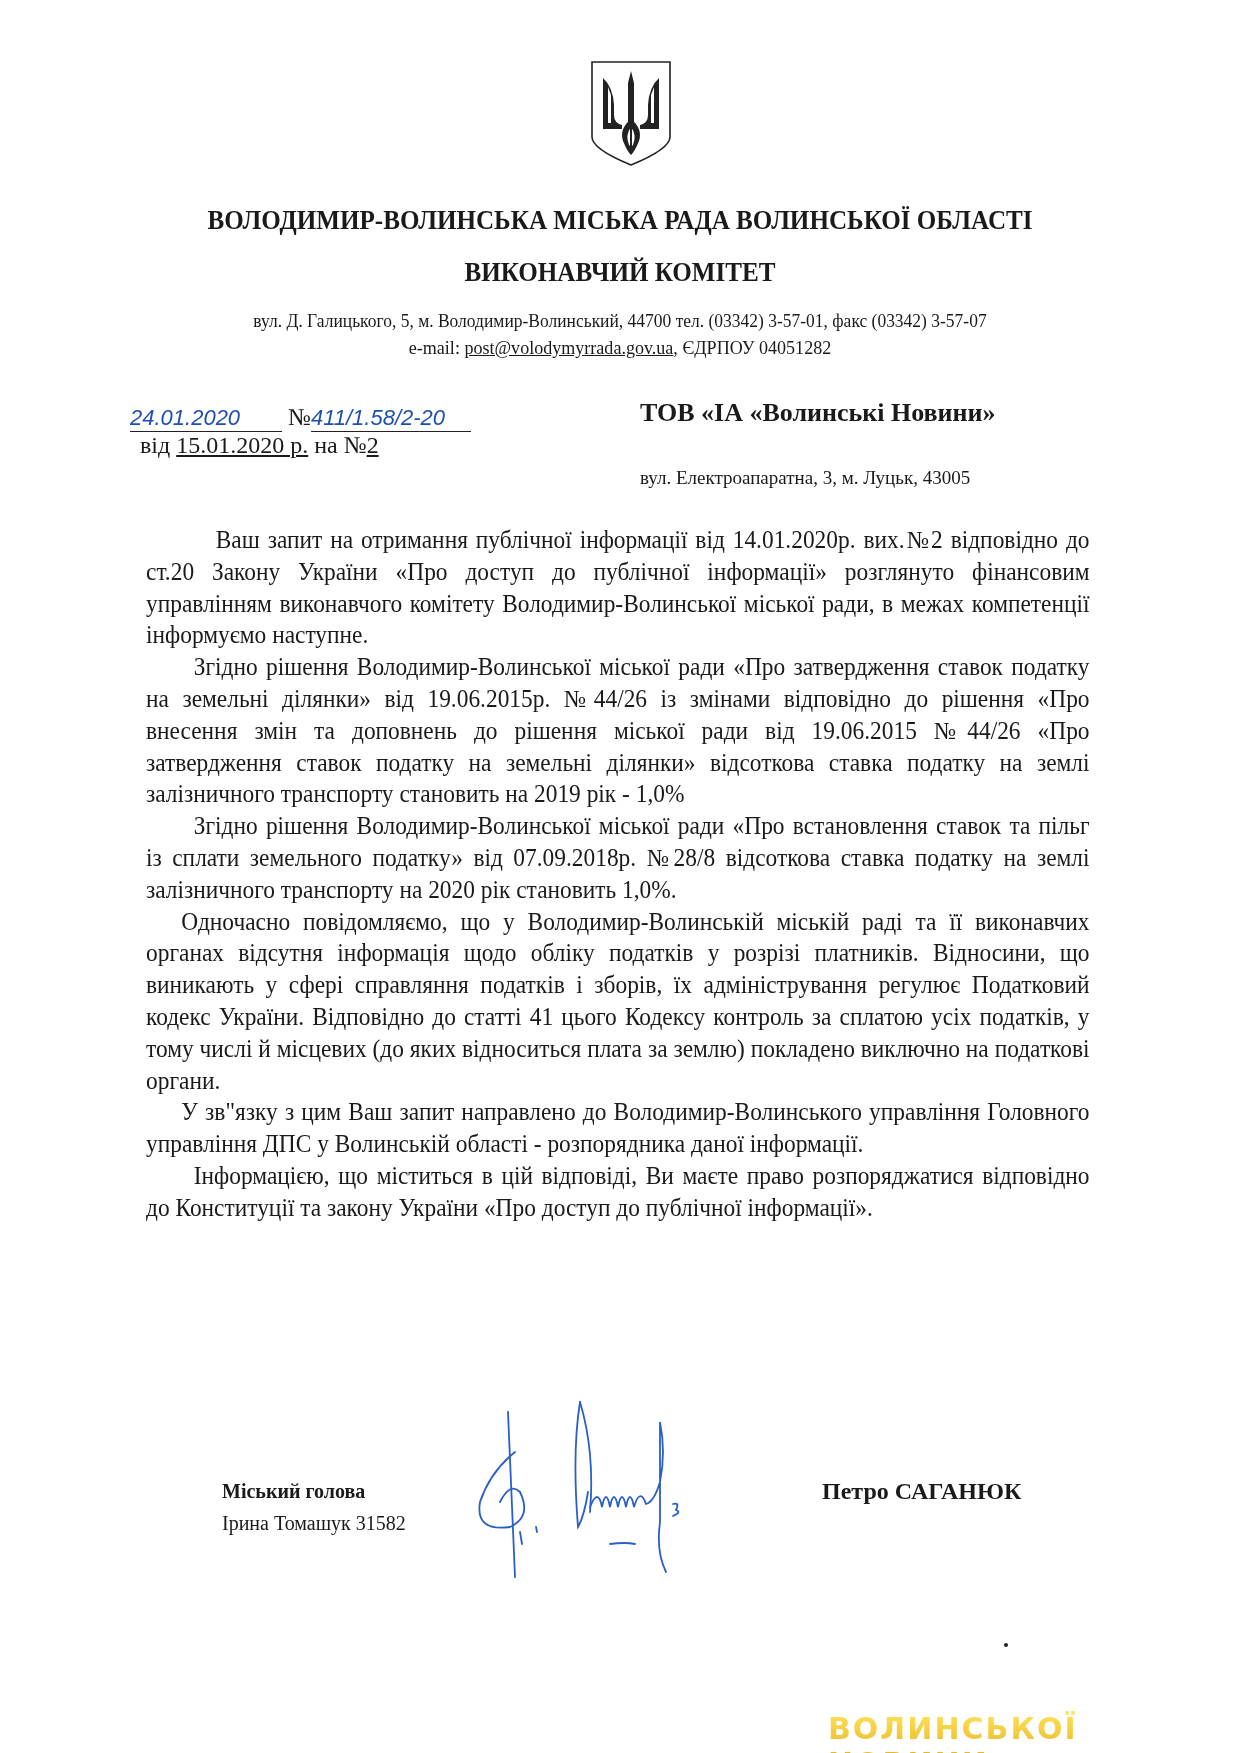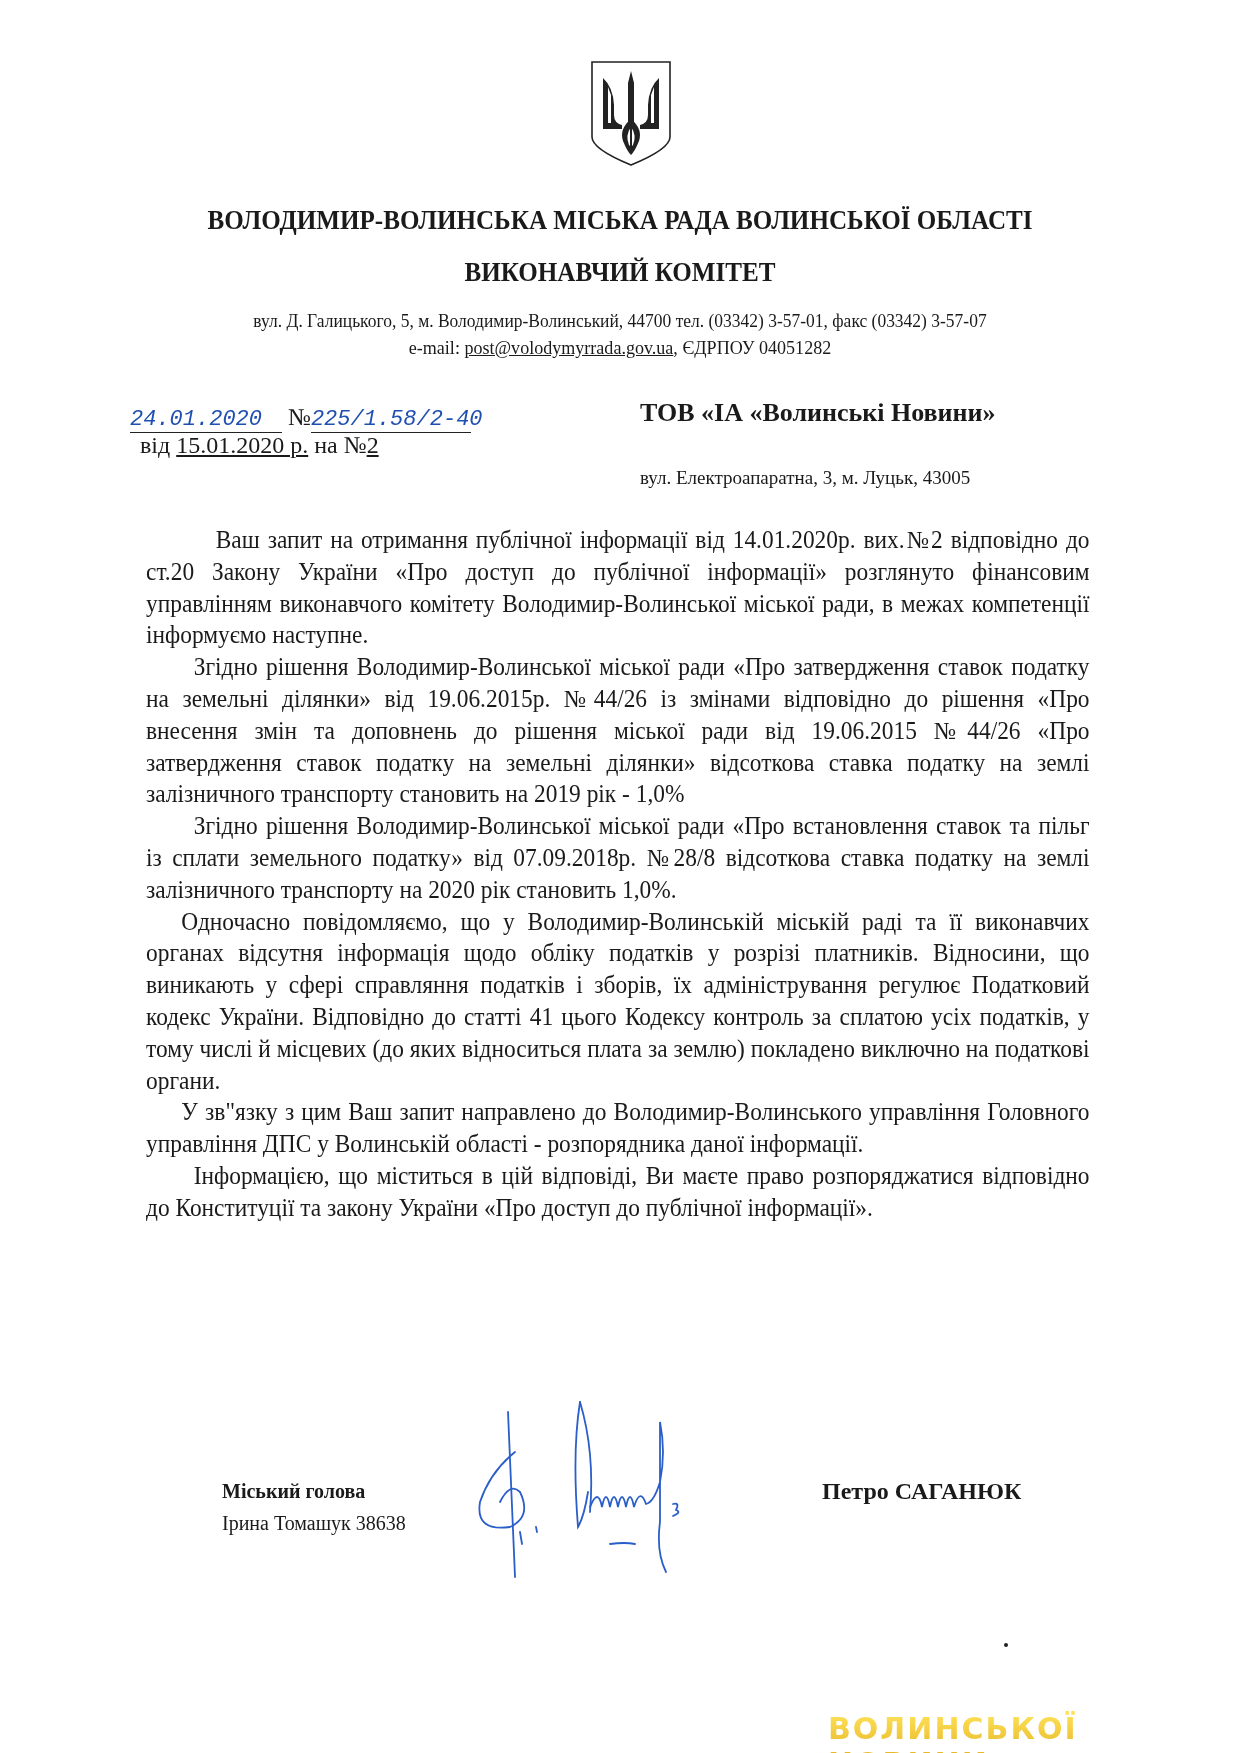--- a/index.html
+++ b/index.html
@@ -7,21 +7,21 @@
          font-family: "Liberation Serif", "DejaVu Serif", serif; color: #1a1a1a; }
   .abs { position: absolute; }
   .emblem { left: 589px; top: 57px; width: 84px; width: 84px; height: 112px; }
   .hdr1 { left: 0; width: 1240px; top: 205px; text-align: center; font-weight: bold;
           font-size: 27px; letter-spacing: 0px; transform: scaleX(0.93); transform-origin: center; }
   .hdr2 { left: 0; width: 1240px; top: 257px; text-align: center; font-weight: bold;
           font-size: 27px; transform: scaleX(0.93); transform-origin: center; }
   .addr { left: 0; width: 1240px; top: 310px; text-align: center; font-size: 19px; transform: scaleX(0.92); transform-origin: center; }
   .email { left: 0; width: 1240px; top: 337px; text-align: center; font-size: 19px; transform: scaleX(0.95); transform-origin: center; }
   .email u { text-decoration: underline; }
-  .hand { font-family: Liberation Mono, monospace; font-style: italic; color: #1f4fb0; font-size: 22px; }
+  .hand { font-family: Liberation Sans, sans-serif; font-style: italic; color: #1f4fb0; font-size: 22px; }
   .regline1 { left: 130px; top: 404px; font-size: 24px; white-space: nowrap; }
   .regline1 .uline { display: inline-block; border-bottom: 1.5px solid #222; }
   .regline2 { left: 140px; top: 432px; font-size: 24px; white-space: nowrap; }
   .regline2 u { text-decoration: underline; }
   .recipient { left: 640px; top: 398px; font-size: 26px; font-weight: bold; white-space: nowrap; text-align: right; }
   .recip-addr { left: 640px; top: 434px; font-size: 19px; white-space: nowrap; margin-top: 33px; }
   .body { left: 146px; width: 943px; top: 524px; font-size: 24.5px; line-height: 31.8px;
           text-align: justify; transform: scaleX(0.955); transform-origin: left top; width: 988px; }
   .body p { margin: 0; text-indent: 73px; }
   .body p.ind2 { text-indent: 50px; }
@@ -53,40 +53,40 @@
 
 <div class="abs hdr1">ВОЛОДИМИР-ВОЛИНСЬКА МІСЬКА РАДА ВОЛИНСЬКОЇ ОБЛАСТІ</div>
 <div class="abs hdr2">ВИКОНАВЧИЙ КОМІТЕТ</div>
 <div class="abs addr">вул. Д. Галицького, 5, м. Володимир-Волинський, 44700 тел. (03342) 3-57-01, факс (03342) 3-57-07</div>
 <div class="abs email">
   <span>e-mail: </span><u>post@volodymyrrada.gov.ua</u><span>, ЄДРПОУ 04051282</span>
 </div>
 
 <div class="abs regline1">
   <span class="uline" style="width:152px;"><span class="hand">24.01.2020</span></span>
-  <span>№</span><span class="uline" style="width:160px;"><span class="hand">225/1.58/2-40</span></span>
+  <span>№</span><span class="uline" style="width:160px;"><span class="hand">411/1.58/2-20</span></span>
 </div>
 <div class="abs regline2">
   <span>від </span><u>15.01.2020 р.</u><span> на №</span><u>2</u>
 </div>
 
 <div class="abs recipient">ТОВ «ІА «Волинські Новини»</div>
 <div class="abs recip-addr">вул. Електроапаратна, 3, м. Луцьк, 43005</div>
 
 <div class="abs body">
   <p>Ваш запит на отримання публічної інформації від 14.01.2020р. вих.№2 відповідно до ст.20 Закону України «Про доступ до публічної інформації» розглянуто фінансовим управлінням виконавчого комітету Володимир-Волинської міської ради, в межах компетенції інформуємо наступне.</p>
   <p class="ind2">Згідно рішення Володимир-Волинської міської ради «Про затвердження ставок податку на земельні ділянки» від 19.06.2015р. №44/26 із змінами відповідно до рішення «Про внесення змін та доповнень до рішення міської ради від 19.06.2015 №44/26 «Про затвердження ставок податку на земельні ділянки» відсоткова ставка податку на землі залізничного транспорту становить на 2019 рік - 1,0%</p>
   <p class="ind2">Згідно рішення Володимир-Волинської міської ради «Про встановлення ставок та пільг із сплати земельного податку» від 07.09.2018р. №28/8 відсоткова ставка податку на землі залізничного транспорту на 2020 рік становить 1,0%.</p>
   <p class="ind3">Одночасно повідомляємо, що у Володимир-Волинській міській раді та її виконавчих органах відсутня інформація щодо обліку податків у розрізі платників. Відносини, що виникають у сфері справляння податків і зборів, їх адміністрування регулює Податковий кодекс України. Відповідно до статті 41 цього Кодексу контроль за сплатою усіх податків, у тому числі й місцевих (до яких відноситься плата за землю) покладено виключно на податкові органи.</p>
   <p class="ind3">У зв"язку з цим Ваш запит направлено до Володимир-Волинського управління Головного управління ДПС у Волинській області - розпорядника даної інформації.</p>
   <p class="ind2">Інформацією, що міститься в цій відповіді, Ви маєте право розпоряджатися відповідно до Конституції та закону України «Про доступ до публічної інформації».</p>
 </div>
 
 <div class="abs sig-title">Міський голова</div>
-<div class="abs sig-exec">Ірина Томашук 38638</div>
+<div class="abs sig-exec">Ірина Томашук 31582</div>
 <svg class="abs sig-scribble" viewBox="0 0 360 190">
   <g fill="none" stroke="#2a5ec8" stroke-width="1.8" stroke-linecap="round">
     <path d="M55 60 Q30 80 20 110 Q15 140 50 135 Q72 125 60 100 Q50 90 40 110"></path>
     <path d="M48 20 L55 185"></path>
     <path d="M60 140 L62 152"></path>
     <path d="M76 135 L77 140"></path>
     <path d="M120 10 Q112 60 118 135 Q124 125 128 100"></path>
     <path d="M120 10 Q135 60 130 120"></path>
     <path d="M130 115 Q138 95 142 115 Q146 95 150 115 Q154 95 158 115 Q162 95 166 115 Q170 95 174 115 Q180 95 186 112 Q194 110 200 90 Q206 60 200 30 L200 130 Q196 160 206 180"></path>
     <path d="M150 152 Q165 150 175 152"></path>

